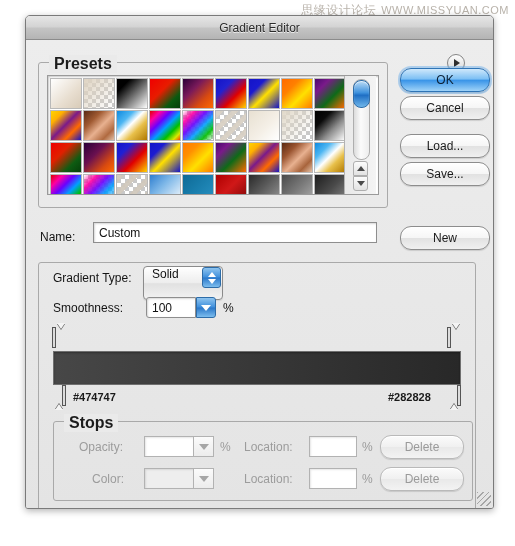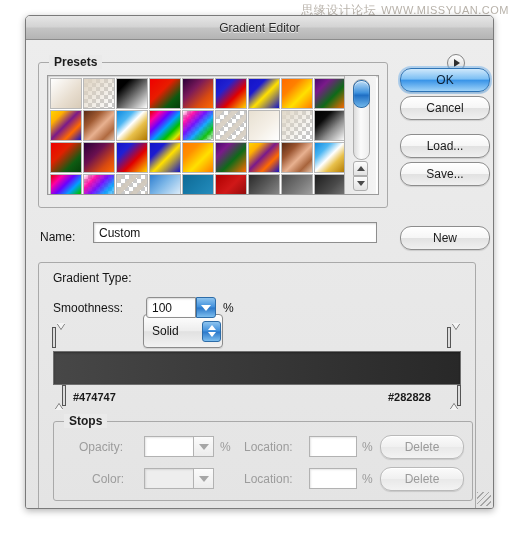--- a/index.html
+++ b/index.html
@@ -61,21 +61,21 @@
     position: absolute;
     border: 1px solid #a9a9a9;
     border-radius: 3px;
     background: transparent;
   }
   .group-title {
     position: absolute;
     top: -8px; left: 10px;
     padding: 0 5px;
     background: #eaeaea;
-    font-size: 12px; font-weight: bold; color: #1c1c1c;
+    font-size: 16px; font-weight: bold; color: #1c1c1c;
   }
 
   
   #presets-group { left: 12px; top: 22px; width: 348px; height: 144px; }
   .presets-well {
     position: absolute;
     left: 8px; top: 12px;
     width: 330px; height: 118px;
     background: #fff;
     border: 1px solid #9a9a9a;
@@ -213,25 +213,24 @@
 
   
   #type-group { left: 12px; top: 222px; width: 436px; height: 250px; }
   #lbl-type { left: 14px; top: 8px; }
   .popup {
     position: absolute;
     height: 34px;
     border: 1px solid #8b8b8b;
     border-radius: 4px;
     background: linear-gradient(to bottom,#ffffff,#ededed 50%,#e1e1e1 52%,#f2f2f2);
-    display: flex; align-items: center;
+    display: flex; 
     font-size: 12px; color: #111;
     box-shadow: 0 1px 1px rgba(0,0,0,.1);
     box-sizing: border-box;
-    margin-top: 48px;
   }
   #popup-type { left: 104px; top: 3px; width: 80px; }
   #popup-type .pv { padding-left: 8px; flex: 1; }
   .stepper {
     width: 17px; height: 19px;
     margin-right: 1px;
     border-radius: 3px;
     background: linear-gradient(to bottom,#8ec4ef,#3f8fdc 48%,#2a77c9 52%,#7cbdee);
     border: 1px solid #2d6ca8;
     display: flex; flex-direction: column;

